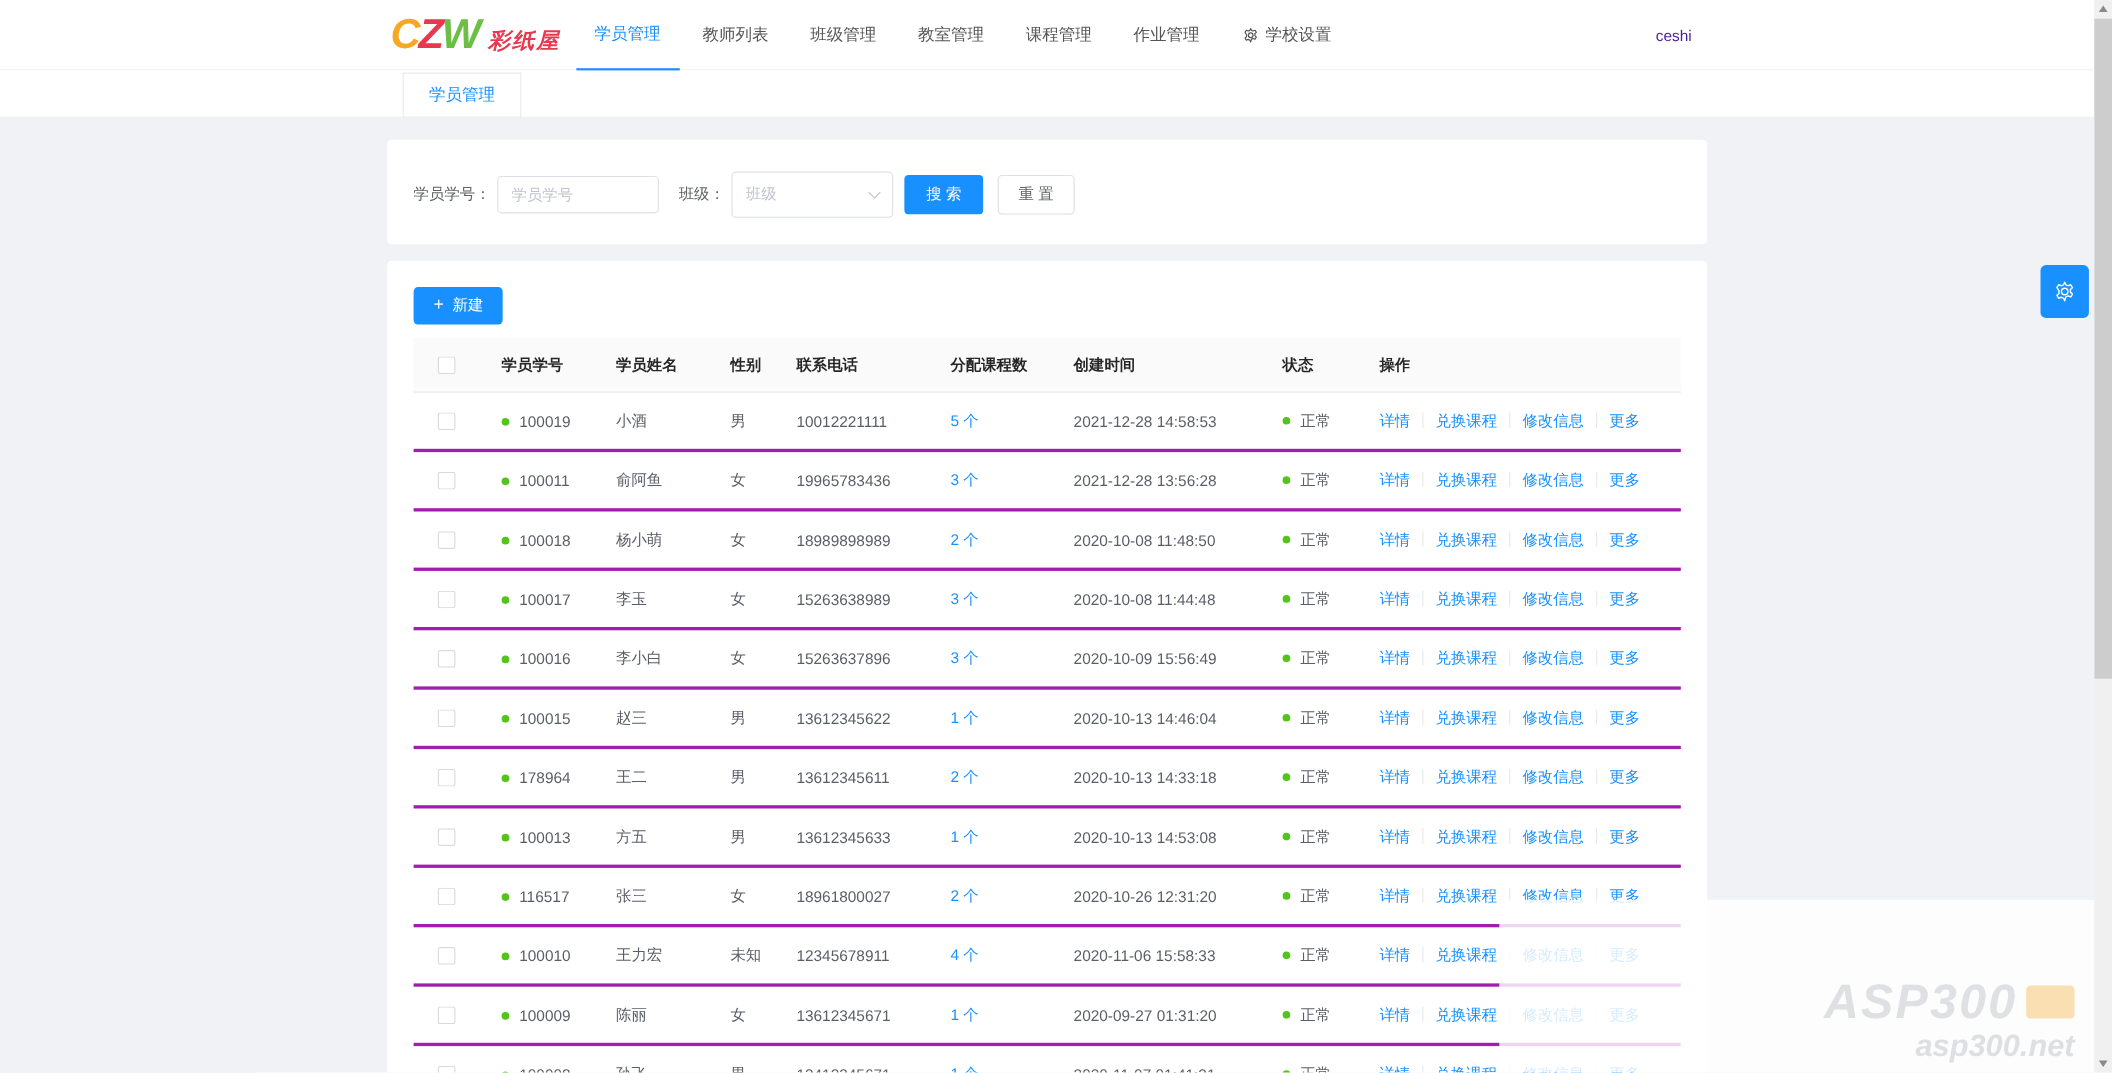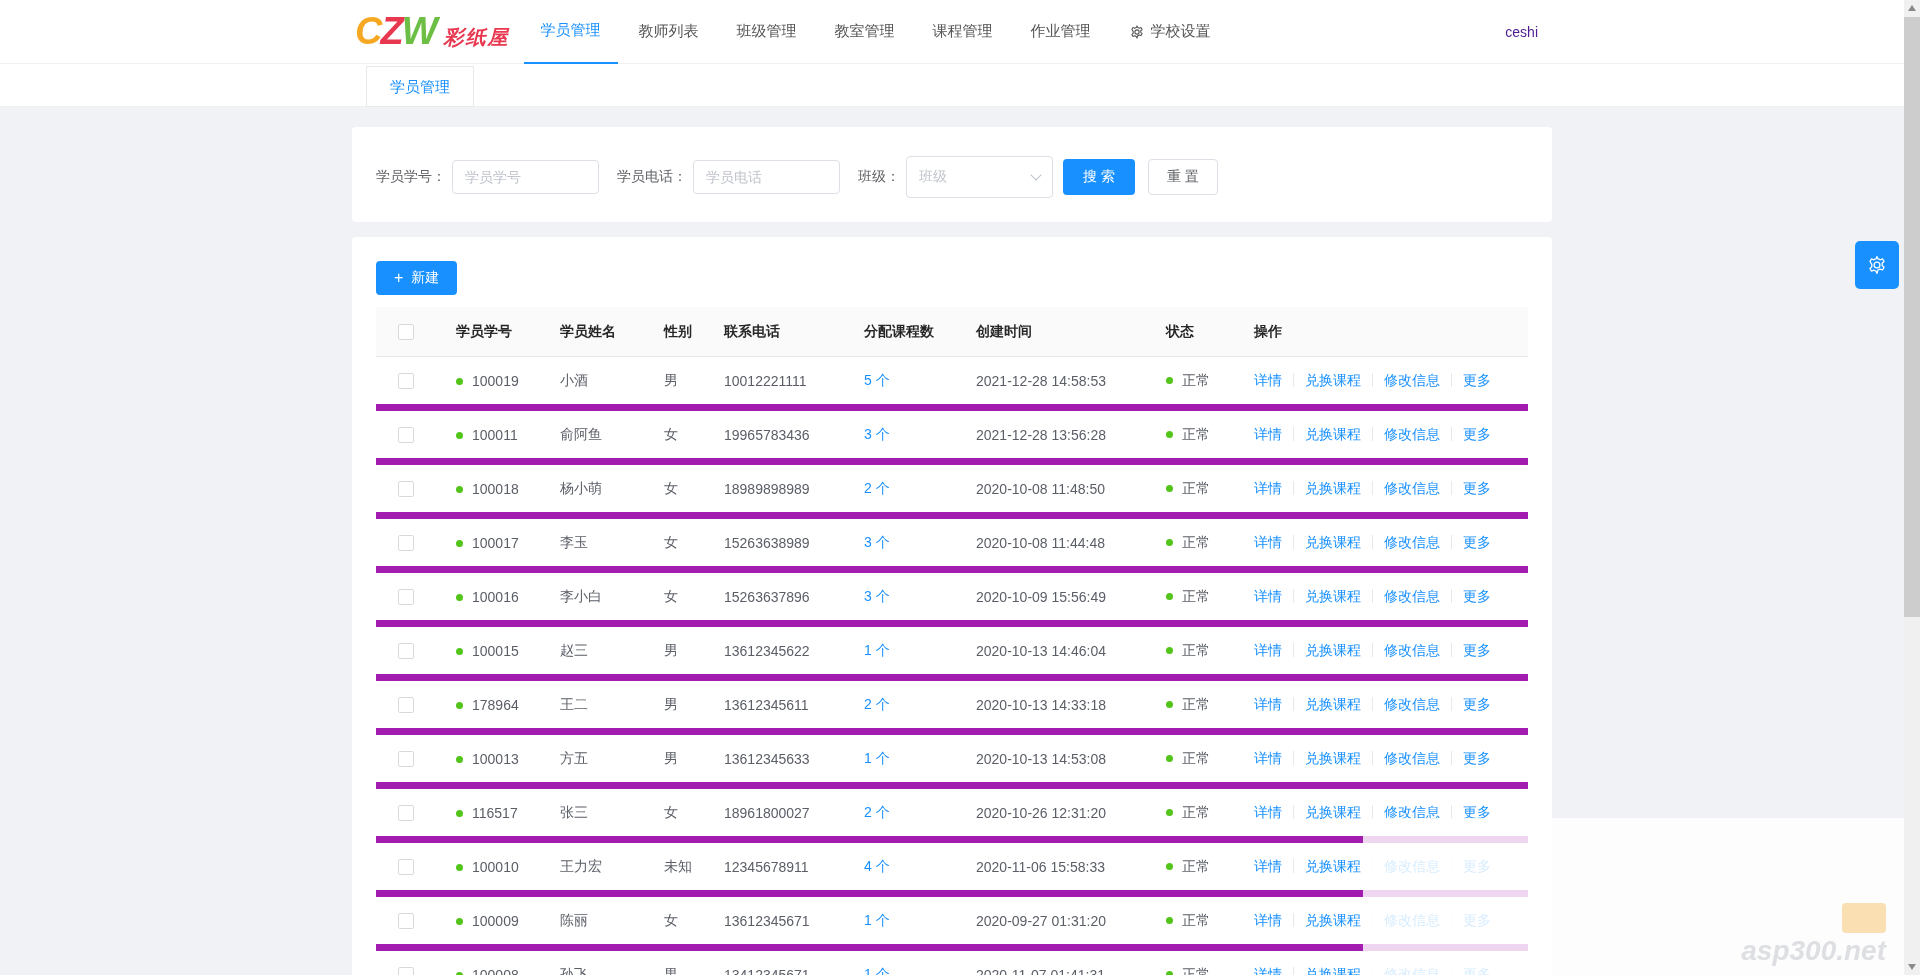--- a/index.html
+++ b/index.html
@@ -48,21 +48,21 @@
 
   .main-card { margin-top:15px; min-height:790px; padding:24px; }
   .btn-create { display:inline-flex; align-items:center; gap:8px; background:var(--primary,#1890ff); color:#fff;
                 height:34px; padding:0 18px; border:none; border-radius:4px; font-size:14px; cursor:pointer; font-family:inherit; }
   .btn-create .plus { font-size:16px; line-height:1; }
 
   
   .table { margin-top:12px; width:1152px; font-size:14px; }
   .t-head { display:flex; align-items:center; height:50px; background:#fafafa; border-bottom:1px solid #e8e8e8;
             color:rgba(0,0,0,.85); font-weight:bold; }
-  .t-row { display:flex; align-items:center; height:54px; border-bottom:7px solid #a21caf; color:#5a5e66; }
+  .t-row { display:flex; align-items:center; height:54px; border-bottom:3px solid #a21caf; color:#5a5e66; }
   .cell { padding-left:16px; white-space:nowrap; overflow:hidden; }
   .c1 { width:64px; padding-left:22px; }
   .c2 { width:104px; } .c3 { width:104px; } .c4 { width:60px; }
   .c5 { width:140px; } .c6 { width:112px; } .c7 { width:190px; }
   .c8 { width:88px; } .c9 { width:290px; }
   .checkbox { width:16px; height:16px; border:1px solid #d9d9d9; border-radius:2px; background:#fff; cursor:pointer; }
   .dot { display:inline-block; width:7px; height:7px; border-radius:50%; background:var(--success,#52c41a);
          margin-right:9px; vertical-align:1px; }
   .link { color:var(--primary,#1890ff); cursor:pointer; text-decoration:none; }
   .act-sep { display:inline-block; width:1px; height:14px; background:#e8e8e8; margin:0 11px; vertical-align:-2px; }
@@ -139,24 +139,20 @@
   <div class="tabstrip">
     <div class="tab">学员管理</div>
   </div>
 
   <section class="card search-card">
     <div class="filter-row">
       <div style="display:flex;align-items:center;">
           <label class="f-field">
     <span class="f-label">学员学号：</span>
     <input class="f-input" type="text" placeholder="学员学号" style="">
-  </label>
-          <label class="f-field">
-    <span class="f-label">学员电话：</span>
-    <input class="f-input" type="text" placeholder="学员电话" style="">
   </label>
           <label class="f-field">
     <span class="f-label">班级：</span>
     <div class="f-select">
       <span>班级</span>
       <i class="chev"></i>
     </div>
   </label>
         </div>
       <button class="btn btn-primary">搜 索</button>
@@ -415,20 +411,21 @@
   </div>
         </div>
     </div>
   </section>
 
 </div>
 
 <div class="overlay">
   <div class="wm">
     <div class="wm-top">
+      <span class="wm-brand">ASP300</span>
       <span class="wm-badge"></span>
     </div>
     <div class="wm-site">asp300.net</div>
   </div>
 </div>
 
 <div class="fab">
   <svg viewBox="0 0 24 24" width="22" height="22" fill="none" stroke="currentColor" stroke-width="1.4" stroke-linejoin="round">
     <circle cx="12" cy="12" r="3.2"></circle>
     <path d="M12 2.8l1.1 2.6a6.8 6.8 0 0 1 2.2.9l2.7-1 1.7 2.9-2.1 1.9a6.9 6.9 0 0 1 0 2.5l2.1 1.9-1.7 2.9-2.7-1a6.8 6.8 0 0 1-2.2.9L12 21.2l-1.1-2.6a6.8 6.8 0 0 1-2.2-.9l-2.7 1-1.7-2.9 2.1-1.9a6.9 6.9 0 0 1 0-2.5L4.3 8.2l1.7-2.9 2.7 1a6.8 6.8 0 0 1 2.2-.9L12 2.8z"></path>

